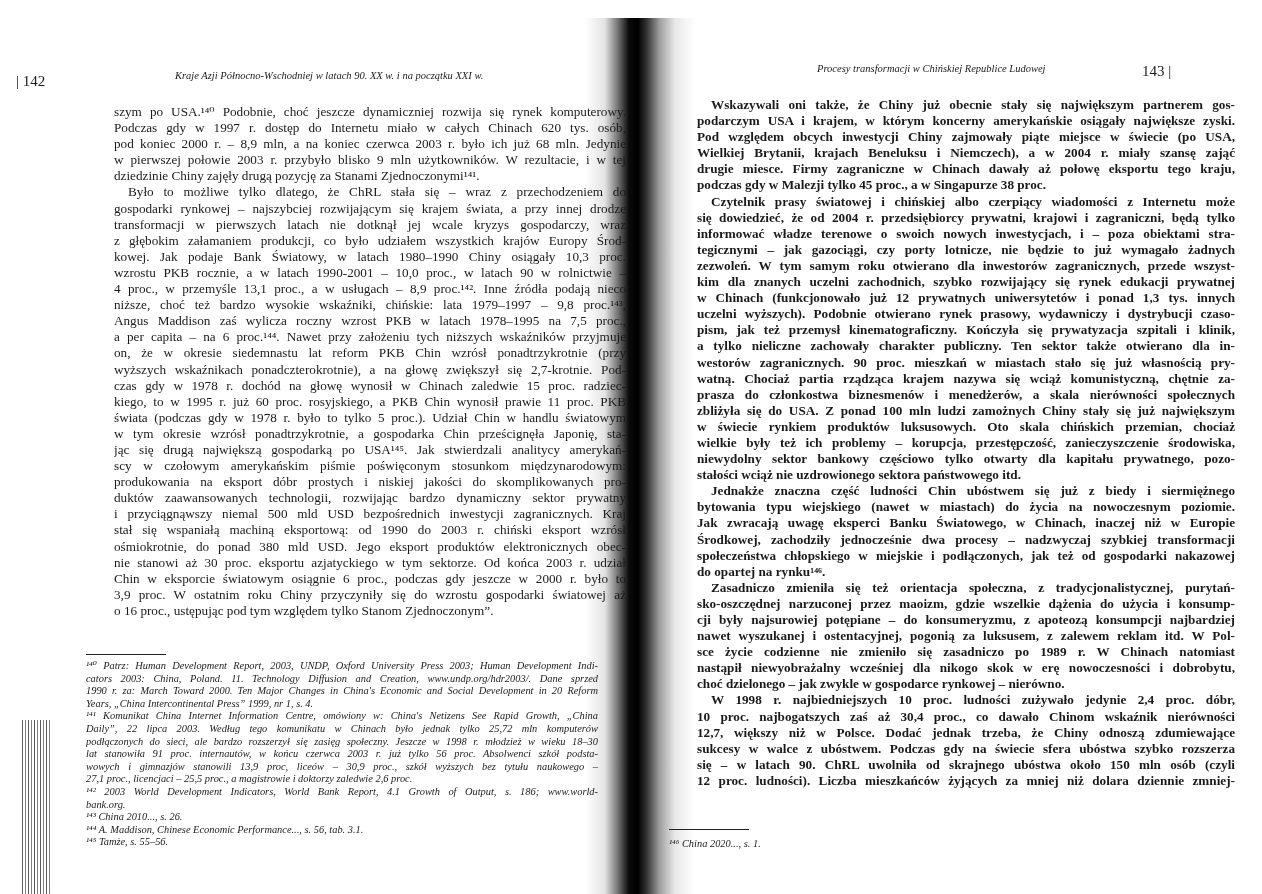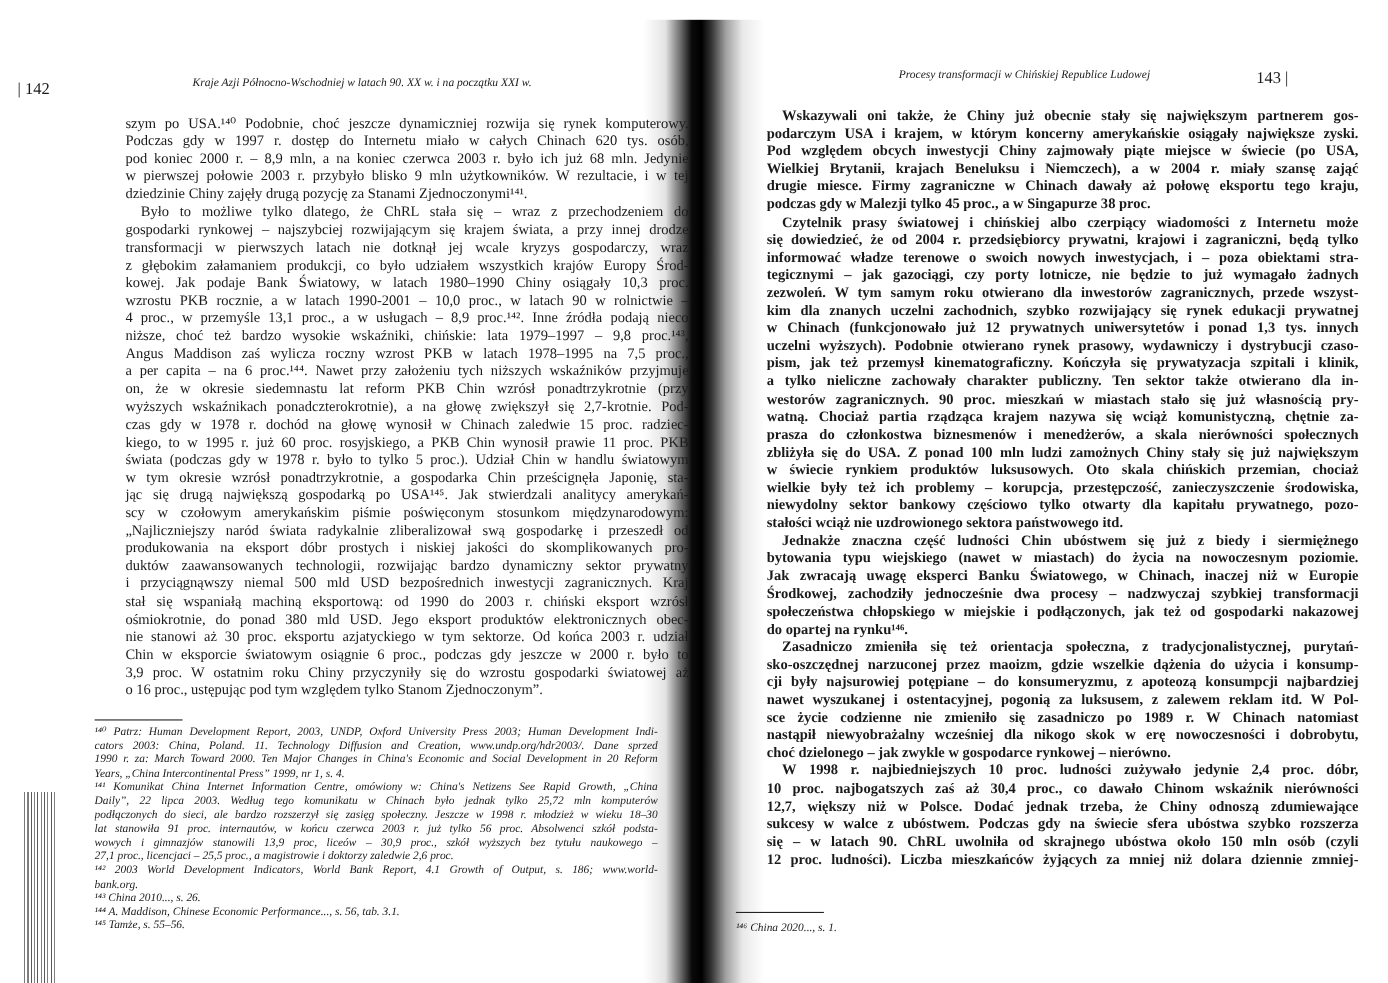--- a/index.html
+++ b/index.html
@@ -80,21 +80,20 @@
       <span class="line">Angus Maddison zaś wylicza roczny wzrost PKB w latach 1978–1995 na 7,5 proc.,</span>
       <span class="line">a per capita – na 6 proc.¹⁴⁴. Nawet przy założeniu tych niższych wskaźników przyjmuje</span>
       <span class="line">on, że w okresie siedemnastu lat reform PKB Chin wzrósł ponadtrzykrotnie (przy</span>
       <span class="line">wyższych wskaźnikach ponadczterokrotnie), a na głowę zwiększył się 2,7-krotnie. Pod-</span>
       <span class="line">czas gdy w 1978 r. dochód na głowę wynosił w Chinach zaledwie 15 proc. radziec-</span>
       <span class="line">kiego, to w 1995 r. już 60 proc. rosyjskiego, a PKB Chin wynosił prawie 11 proc. PKB</span>
       <span class="line">świata (podczas gdy w 1978 r. było to tylko 5 proc.). Udział Chin w handlu światowym</span>
       <span class="line">w tym okresie wzrósł ponadtrzykrotnie, a gospodarka Chin prześcignęła Japonię, sta-</span>
       <span class="line">jąc się drugą największą gospodarką po USA¹⁴⁵. Jak stwierdzali analitycy amerykań-</span>
       <span class="line">scy w czołowym amerykańskim piśmie poświęconym stosunkom międzynarodowym:</span>
-      <span class="line">„Najliczniejszy naród świata radykalnie zliberalizował swą gospodarkę i przeszedł od</span>
       <span class="line">produkowania na eksport dóbr prostych i niskiej jakości do skomplikowanych pro-</span>
       <span class="line">duktów zaawansowanych technologii, rozwijając bardzo dynamiczny sektor prywatny</span>
       <span class="line">i przyciągnąwszy niemal 500 mld USD bezpośrednich inwestycji zagranicznych. Kraj</span>
       <span class="line">stał się wspaniałą machiną eksportową: od 1990 do 2003 r. chiński eksport wzrósł</span>
       <span class="line">ośmiokrotnie, do ponad 380 mld USD. Jego eksport produktów elektronicznych obec-</span>
       <span class="line">nie stanowi aż 30 proc. eksportu azjatyckiego w tym sektorze. Od końca 2003 r. udział</span>
       <span class="line">Chin w eksporcie światowym osiągnie 6 proc., podczas gdy jeszcze w 2000 r. było to</span>
       <span class="line">3,9 proc. W ostatnim roku Chiny przyczyniły się do wzrostu gospodarki światowej aż</span>
       <span class="line last">o 16 proc., ustępując pod tym względem tylko Stanom Zjednoczonym”.</span>
     </div>

